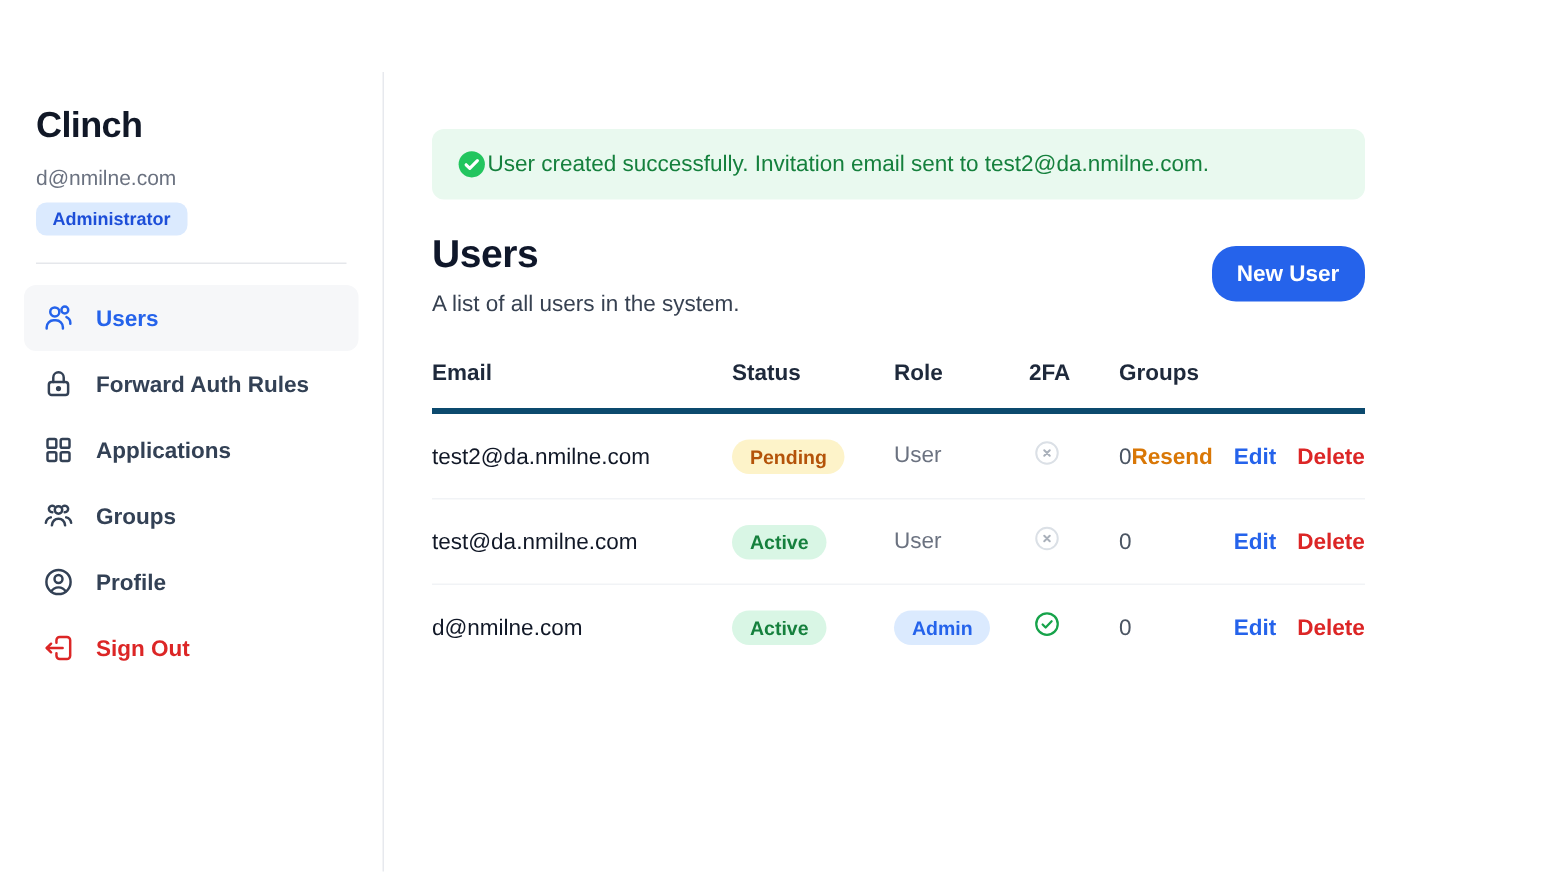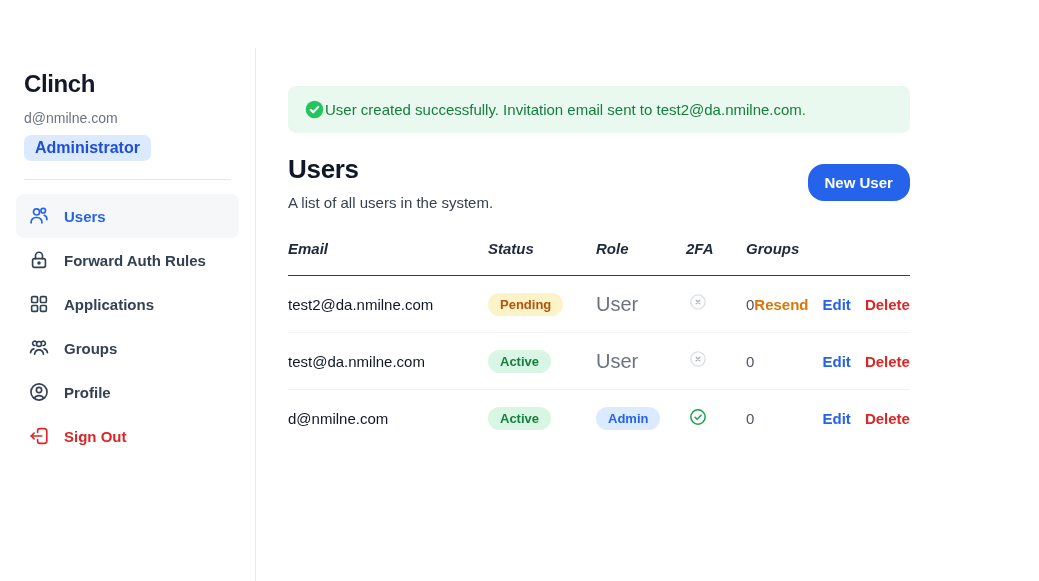--- a/index.html
+++ b/index.html
@@ -17,21 +17,21 @@
     width: 256px; min-width: 256px; height: 100%;
     border-right: 1px solid #e7e9ee;
     padding: 22px 16px 0 16px;
   }
   .side-head { padding: 0 8px; }
   .brand { font-size: 24px; font-weight: 800; letter-spacing: -0.4px; color: #111827; }
   .user-email { margin-top: 12px; font-size: 14px; color: #6b7280; }
   .admin-badge {
     display: inline-block; margin-top: 9px;
     background: var(--admin-bg, #dbeafe); color: #1d4ed8;
-    font-size: 16px; font-weight: 600; padding: 4px 11px; border-radius: 7px;
+    font-size: 12px; font-weight: 600; padding: 4px 11px; border-radius: 7px;
   }
   .side-divider { border: none; border-top: 1px solid #e5e7eb; margin: 18px 8px 14px 8px; }
   .nav-item {
     display: flex; align-items: center; gap: 14px;
     height: 44px; padding: 0 12px; border-radius: 8px;
     font-size: 15px; font-weight: 600; color: #334155; cursor: pointer;
   }
   .nav-item.active { background: #f6f7f9; color: var(--accent-blue, #2563eb); }
   .nav-item.danger { color: var(--danger-red, #dc2626); }
   .icon { display: inline-flex; }
@@ -58,33 +58,33 @@
     font-size: 15px; font-weight: 600; padding: 10px 17px;
   }
 
   
   .table { margin-top: 29px; }
   .grid-row {
     display: grid;
     grid-template-columns: 200px 108px 90px 60px 1fr max-content;
     align-items: center;
   }
-  .thead { height: 36px; border-bottom: 1px solid #0c4a6e; align-items: start; font-style: italic; }
+  .thead { height: 36px; border-bottom: 4px solid #0c4a6e; align-items: start; }
   .th { font-size: 15px; font-weight: 700; color: #1e293b; }
   .trow { height: 57px; border-bottom: 1px solid #f1f3f6; }
   .trow:last-child { border-bottom: none; }
   .email-cell { font-size: 15px; color: #111827; }
   .badge {
     display: inline-block; width: max-content;
     font-size: 13px; font-weight: 600; padding: 4px 12px; border-radius: 999px;
   }
   .badge-pending { background: var(--pending-bg, #fdf3c9); color: var(--pending-text, #b45309); }
   .badge-active  { background: var(--active-bg, #d9f6e5);  color: var(--active-text, #15803d); }
   .badge-admin   { background: var(--admin-bg, #dbeafe);   color: var(--admin-text, #2563eb); }
-  .role-text { font-size: 20px; color: #6b7280; }
+  .role-text { font-size: 15px; color: #6b7280; }
   .groups-cell { font-size: 15px; color: #4b5563; }
   .twofa-icon { width: 20px; height: 20px; margin-left: 2px; }
   .actions { display: flex; gap: 14px; justify-self: end; }
   .action { font-size: 15px; font-weight: 600; cursor: pointer; }
   .action-resend { color: var(--resend-amber, #d97706); }
   .action-edit   { color: var(--accent-blue, #2563eb); }
   .action-delete { color: var(--danger-red, #dc2626); }
 </style>
 </head>
 <body>

